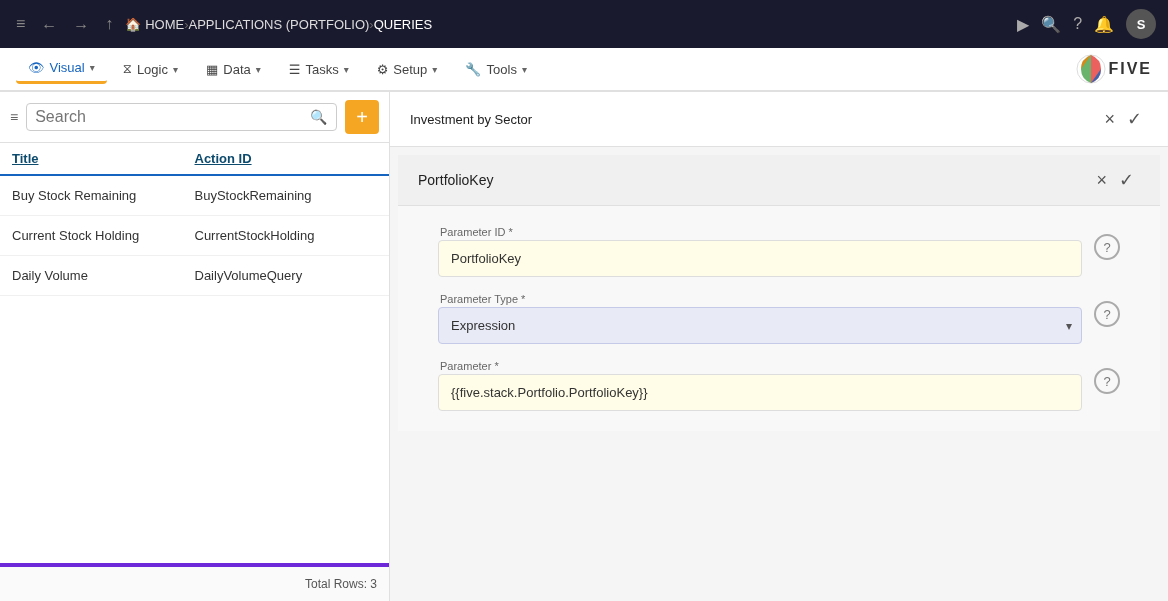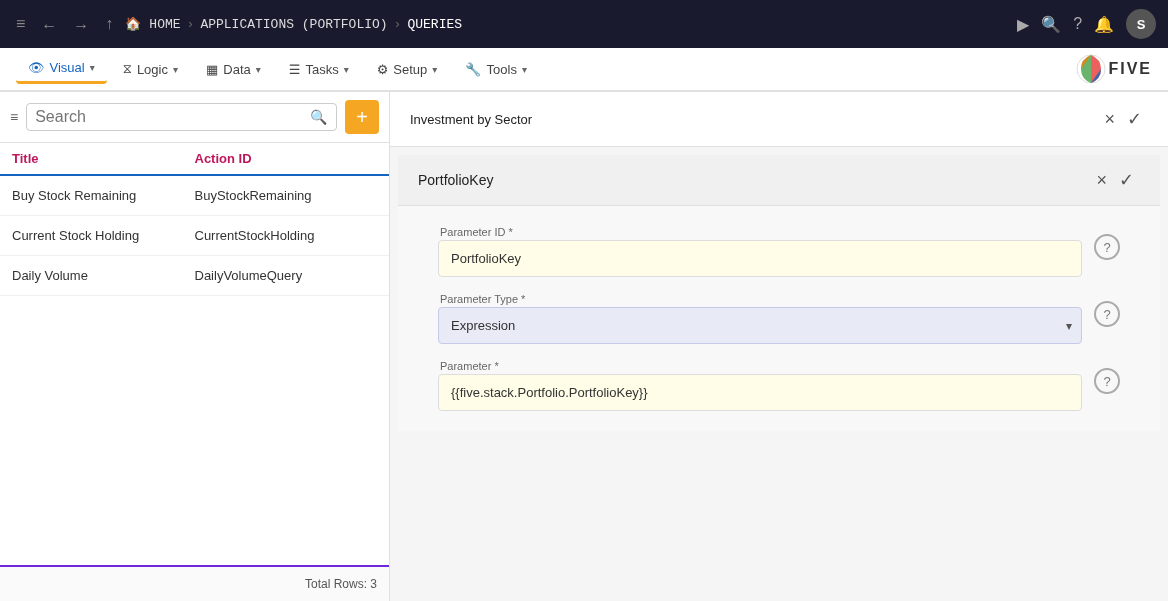--- a/index.html
+++ b/index.html
@@ -17,25 +17,23 @@
     }
     .top-bar-icon {
       color: #888;
       cursor: pointer;
       padding: 4px;
       font-size: 16px;
     }
     .breadcrumb {
       display: flex;
       align-items: center;
-      gap: 6px;
       color: #ccc;
       font-size: 13px;
       flex: 1;
-      font-family: Liberation Mono, monospace;
     }
     .breadcrumb-sep { color: #666; }
     .breadcrumb-item { color: #ddd; font-weight: 500; }
     .breadcrumb-item.active { color: #fff; }
     .top-bar-right {
       display: flex;
       align-items: center;
       gap: 12px;
       margin-left: auto;
     }
@@ -141,38 +139,39 @@
 
     
     .table-header {
       display: grid;
       grid-template-columns: 1fr 1fr;
       border-bottom: 2px solid #1565c0;
       padding: 8px 12px;
     }
     .table-header-cell {
       font-weight: 600;
-      color: #be185d;
-      font-size: 13px;
+      color: #0c4a6e;
+      font-size: 13px;
+      text-decoration: underline;
     }
     .table-rows { flex: 1; overflow-y: auto; }
     .table-row {
       display: grid;
       grid-template-columns: 1fr 1fr;
       padding: 12px 12px;
       border-bottom: 1px solid #f0f0f0;
       cursor: pointer;
     }
     .table-cell { color: #333; font-size: 13px; }
     .table-footer {
       padding: 10px 12px;
       text-align: right;
       color: #555;
       font-size: 12px;
-      border-top: 2px solid #6d28d9;
+      border-top: 4px solid #6d28d9;
       background: #fafafa;
     }
 
     
     .right-panel {
       flex: 1;
       background: #f5f5f5;
       display: flex;
       flex-direction: column;
       overflow: hidden;

